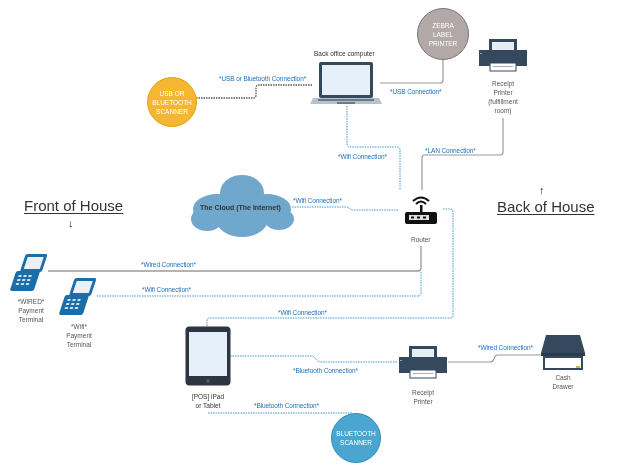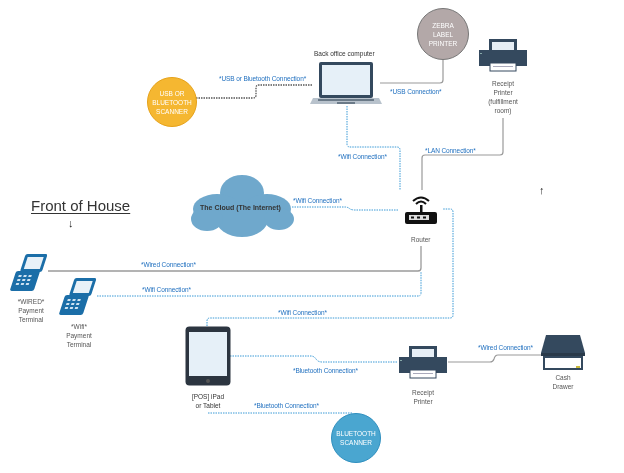--- a/index.html
+++ b/index.html
@@ -36,22 +36,23 @@
 
     <path d="M207,326 L207,321 Q207,318 210,318 L450,318 Q453,318 453,315 L453,212 Q453,209 450,209 L443,209" fill="none" stroke="#3a9ad6" stroke-width="1" stroke-dasharray="1.5,1"></path>
 
     <path d="M230,356 L311,356 Q314,356 316,359 Q318,362 322,362 L398,362" fill="none" stroke="#3a9ad6" stroke-width="1" stroke-dasharray="1.5,1"></path>
 
     <path d="M448,362 L490,362 Q493,362 494,359 Q495,355 498,355 L541,355" fill="none" stroke="#9a9a9a" stroke-width="1.2"></path>
 
     <path d="M208,413 L353,413" fill="none" stroke="#3a9ad6" stroke-width="1" stroke-dasharray="1.5,1"></path>
   </svg>
 
-  <div class="heading" style="left:31px;top:197px;">Front of House</div>
+  <div class="heading" style="left:24px;top:197px;">Front of House</div>
   <div class="arrow" style="left:68px;top:217px;">↓</div>
+  <div class="heading" style="left:497px;top:198px;">Back of House</div>
   <div class="arrow" style="left:539px;top:184px;">↑</div>
 
   <div class="cap" style="left:314px;top:49px;color:#333;">Back office computer</div>
   <svg class="icon" style="left:310px;top:60px;" width="72" height="46">
     <rect x="9" y="2" width="54" height="36" rx="2" fill="#34495e"></rect>
     <rect x="12" y="5" width="48" height="30" fill="#e6f0f8"></rect>
     <path d="M3,38 L69,38 L72,44 L0,44 Z" fill="#b8c2cc"></path>
     <rect x="8" y="39" width="56" height="2" fill="#6b7a88"></rect>
     <rect x="27" y="42" width="18" height="2" fill="#6b7a88"></rect>
   </svg>

